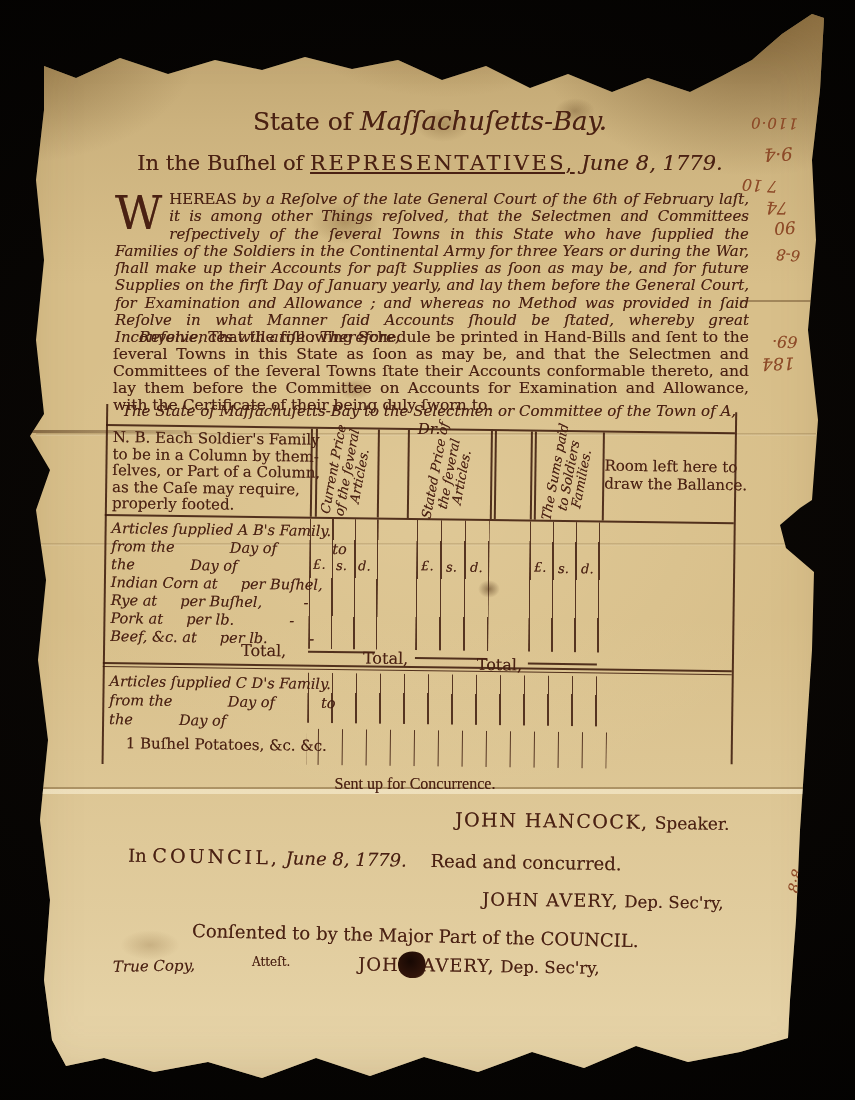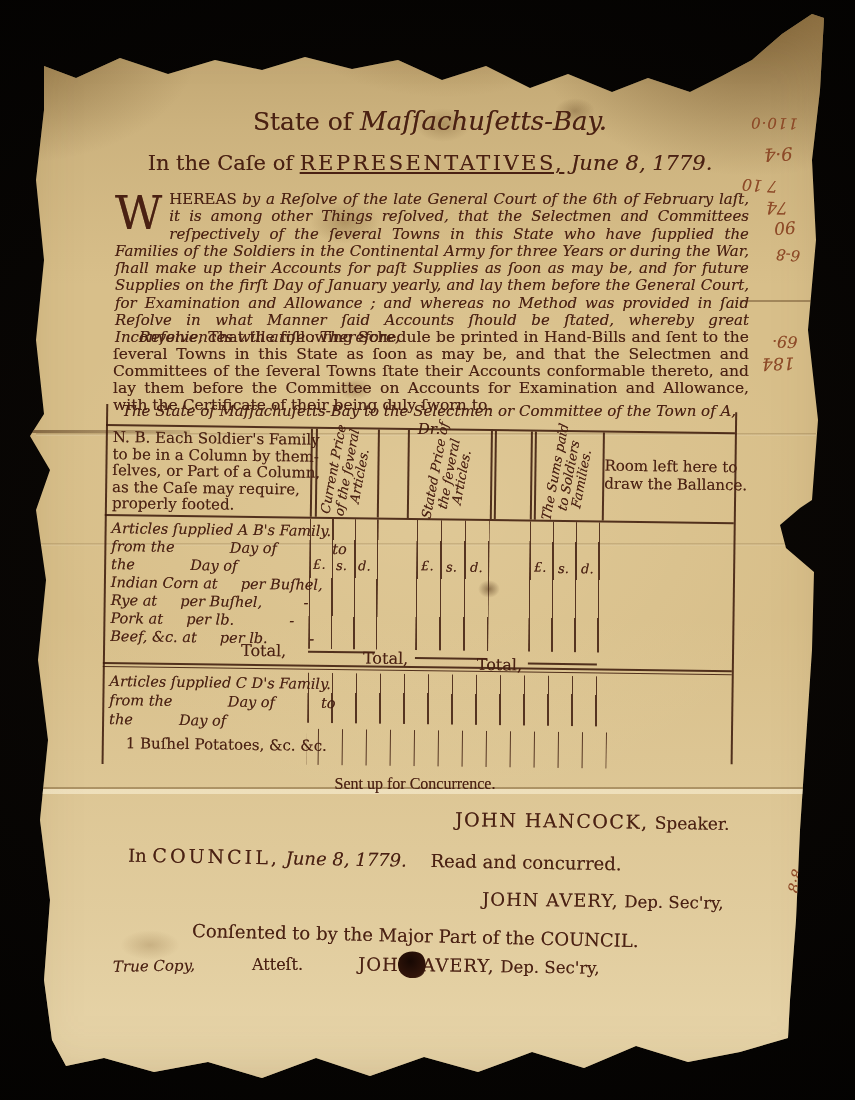--- a/index.html
+++ b/index.html
@@ -55,21 +55,21 @@
     <div class="crease" style="left:36px;top:543px;width:776px;height:3px;background:linear-gradient(180deg,rgba(110,80,35,.25),rgba(255,245,220,.2));"></div>
     <div class="crease" style="left:740px;top:300px;width:90px;height:2px;background:rgba(80,50,20,.4);"></div>
     <div class="crease" style="left:36px;top:787px;width:770px;height:7px;background:linear-gradient(180deg,rgba(100,70,30,.4) 0 2px,rgba(255,248,225,.5) 2px 7px);"></div>
 
     <div class="abs ink ctr" style="left:150px;top:106px;width:560px;font-size:25px;">
       <span>State of</span>
       <span class="it" style="font-size:26px;">Maſſachuſetts-Bay.</span>
     </div>
 
     <div class="abs ink ctr" style="left:110px;top:151px;width:640px;font-size:21px;">
-      <span>In the Caſe of</span>
+      <span>In the Buſhel of</span>
       <span class="caps">REPRESENTATIVES,</span>
       <span class="it">June 8, 1779.</span>
     </div>
 
     <div class="abs ink it" style="left:115px;top:191px;width:634px;font-size:15px;line-height:17.3px;text-align:justify;">
       <span style="float:left;font-style:normal;font-size:46px;line-height:38px;margin:3px 7px 0 0;">W</span><span style="font-style:normal;">HEREAS</span><span> by a Reſolve of the late General Court of the 6th of February laſt, it is among other Things reſolved, that the Selectmen and Committees reſpectively of the ſeveral Towns in this State who have ſupplied the Families of the Soldiers in the Continental Army for three Years or during the War, ſhall make up their Accounts for paſt Supplies as ſoon as may be, and for future Supplies on the firſt Day of January yearly, and lay them before the General Court, for Examination and Allowance ; and whereas no Method was provided in ſaid Reſolve in what Manner ſaid Accounts ſhould be ſtated, whereby great Inconveniences will ariſe :   Therefore,</span>
     </div>
 
     <div class="abs ink" style="left:113px;top:329px;width:636px;font-size:15.5px;line-height:16.9px;text-align:justify;text-indent:26px;">
       <span class="it">Reſolve,</span><span> That the following Schedule be printed in Hand-Bills and ſent to the ſeveral Towns in this State as ſoon as may be, and that the Selectmen and Committees of the ſeveral Towns ſtate their Accounts conformable thereto, and lay them before the Committee on Accounts for Examination and Allowance, with the Certificate of their being duly ſworn to.</span>
@@ -171,21 +171,21 @@
     </div>
 
     <div class="abs ink" style="left:482px;top:890px;font-size:18px;transform:rotate(0.8deg);">
       <span style="letter-spacing:1px;">JOHN AVERY,</span>
       <span style="font-size:16.5px;">Dep. Sec'ry,</span>
     </div>
 
     <div class="abs ink" style="left:192px;top:925px;font-size:18px;transform:rotate(1.3deg);">Conſented to by the Major Part of the COUNCIL.</div>
 
     <span class="abs ink it" style="left:113px;top:957px;font-size:15px;transform:rotate(-1deg);">True Copy,</span>
-    <span class="abs ink" style="left:252px;top:955px;font-size:16px;">Atteſt.</span>
+    <span class="abs ink" style="left:252px;top:955px;font-size:12px;">Atteſt.</span>
     <div class="abs ink" style="left:358px;top:955px;font-size:18px;transform:rotate(0.8deg);">
       <span style="letter-spacing:1px;">JOHN AVERY,</span>
       <span style="font-size:16.5px;">Dep. Sec'ry,</span>
       <div class="blot" style="left:40px;top:-3px;width:28px;height:27px;"></div>
     </div>
 
     <span class="abs hand rot180" style="left:750px;top:114px;font-size:15px;letter-spacing:1px;">110·0</span>
     <span class="abs hand rot180" style="left:764px;top:144px;font-size:18px;transform:rotate(177deg);">9·4</span>
     <span class="abs hand rot180" style="left:742px;top:176px;font-size:16px;transform:rotate(184deg);">7 10</span>
     <span class="abs hand rot180" style="left:766px;top:198px;font-size:17px;">74</span>

